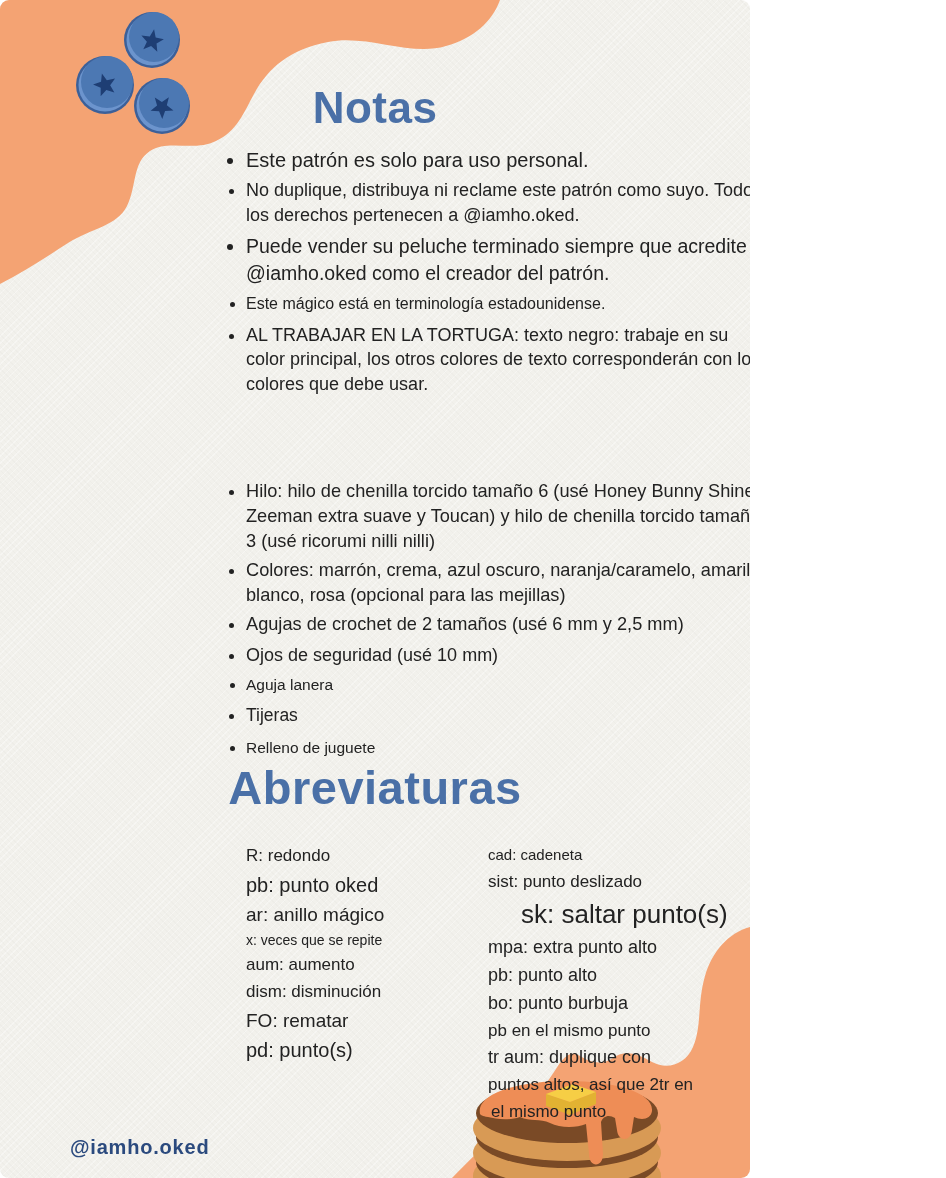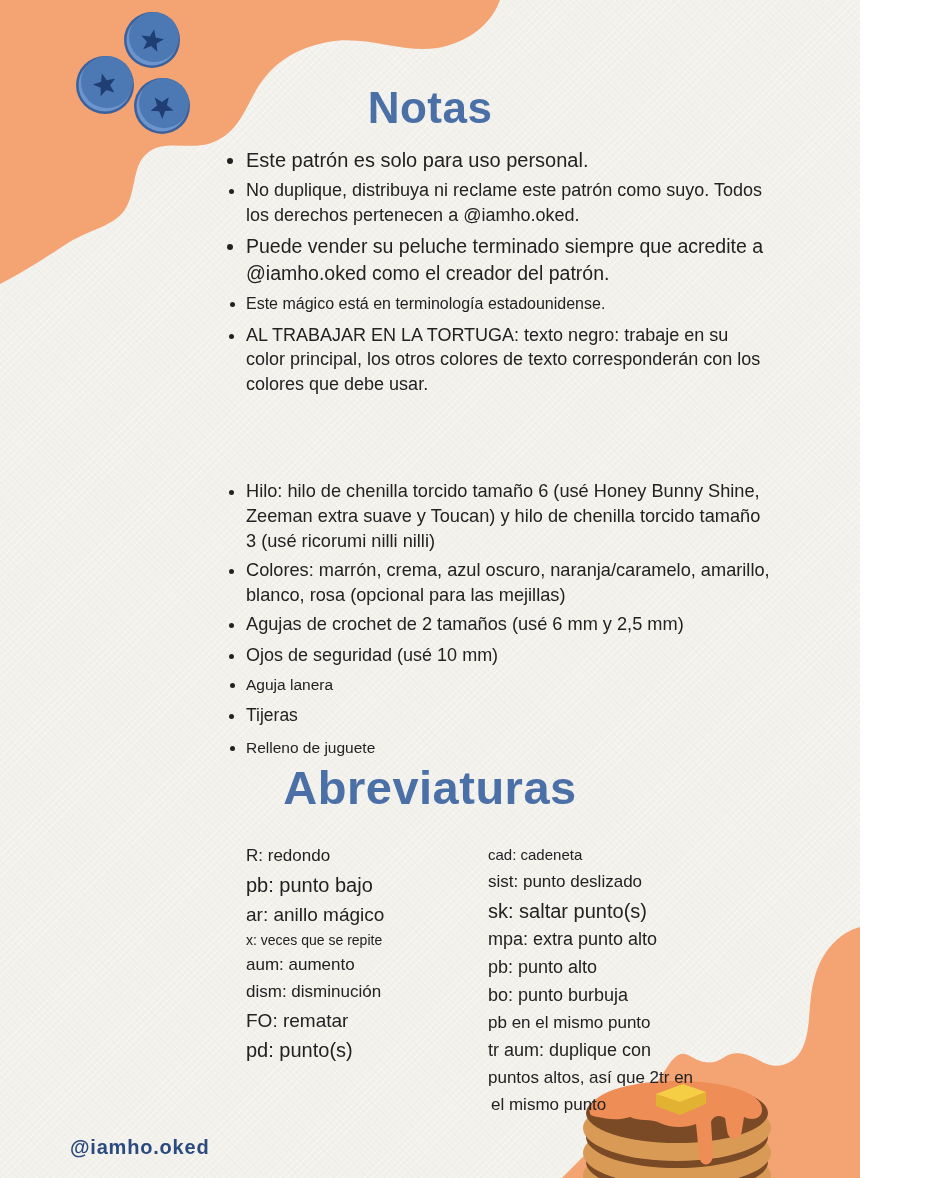--- a/index.html
+++ b/index.html
@@ -14,28 +14,29 @@
     --blueberry-star-color:#1e3e74;
     --pancake-color:#d89a55;
     --pancake-dark-color:#7a4a26;
     --syrup-color:#ee8d56;
     --butter-color:#f6ce45;
     --butter-side-color:#e2b232;
   }
   html,body{margin:0;padding:0;}
   .page{
     position:relative;
-    width:860px;height:1178px;
+    width:750px;height:1178px;
     background-color:var(--background-color,#f2f1ec);
     background-image:
       repeating-linear-gradient(45deg, rgba(0,0,0,0.015) 0 1px, transparent 1px 4px),
       repeating-linear-gradient(-45deg, rgba(255,255,255,0.35) 0 1px, transparent 1px 5px);
     overflow:hidden;
     font-family:"Liberation Sans","DejaVu Sans",sans-serif;
     color:var(--body-text-color,#222);
+    border-radius:9px;
   }
   .blob-top{position:absolute;top:0;left:0;}
   .blob-bottom{position:absolute;bottom:0;right:0;}
   .orange-blob{fill:var(--accent-orange,#f4a373);}
   .berry-rim{fill:var(--blueberry-rim-color,#3c6099);}
   .berry-highlight{fill:var(--blueberry-highlight-color,#6c94cd);}
   .berry-body{fill:var(--blueberry-color,#4c78b3);}
   .berry-star{fill:var(--blueberry-star-color,#1e3e74);}
   .pancake-side{fill:var(--pancake-color,#d89a55);}
   .pancake-dark{fill:var(--pancake-dark-color,#7a4a26);}
@@ -83,21 +84,21 @@
   .abrev-left li:nth-child(3){font-size:19px;}
   .abrev-left li:nth-child(4){font-size:14px;}
   .abrev-left li:nth-child(5){font-size:17px;}
   .abrev-left li:nth-child(6){font-size:17px;}
   .abrev-left li:nth-child(7){font-size:19px;margin-top:2px;}
   .abrev-left li:nth-child(8){font-size:20px;}
 
   .abrev-right{left:488px;width:240px;}
   .abrev-right li:nth-child(1){font-size:15px;margin-bottom:8px;}
   .abrev-right li:nth-child(2){font-size:17px;}
-  .abrev-right li:nth-child(3){font-size:20px;}
+  .abrev-right li:nth-child(3){font-size:26px;margin-left:33px;}
   .abrev-right li:nth-child(4){font-size:18px;}
   .abrev-right li:nth-child(5){font-size:18px;}
   .abrev-right li:nth-child(6){font-size:18px;}
   .abrev-right li:nth-child(7){font-size:17px;}
   .abrev-right li:nth-child(8){font-size:18px;}
   .abrev-right li:nth-child(9){font-size:17px;}
   .abrev-right li:nth-child(10){font-size:17px;padding-left:3px;}
 
   .handle{
     position:absolute;left:70px;top:1136px;
@@ -176,21 +177,21 @@
     <li>Agujas de crochet de 2 tamaños (usé 6 mm y 2,5 mm)</li>
     <li>Ojos de seguridad (usé 10 mm)</li>
     <li>Aguja lanera</li>
     <li>Tijeras</li>
     <li>Relleno de juguete</li>
   </ul>
 
   <h1 class="section-title title-abreviaturas">Abreviaturas</h1>
   <ul class="abrev-col abrev-left">
     <li>R: redondo</li>
-    <li>pb: punto bajo</li>
+    <li>pb: punto oked</li>
     <li>ar: anillo mágico</li>
     <li>x: veces que se repite</li>
     <li>aum: aumento</li>
     <li>dism: disminución</li>
     <li>FO: rematar</li>
     <li>pd: punto(s)</li>
   </ul>
   <ul class="abrev-col abrev-right">
     <li>cad: cadeneta</li>
     <li>sist: punto deslizado</li>

